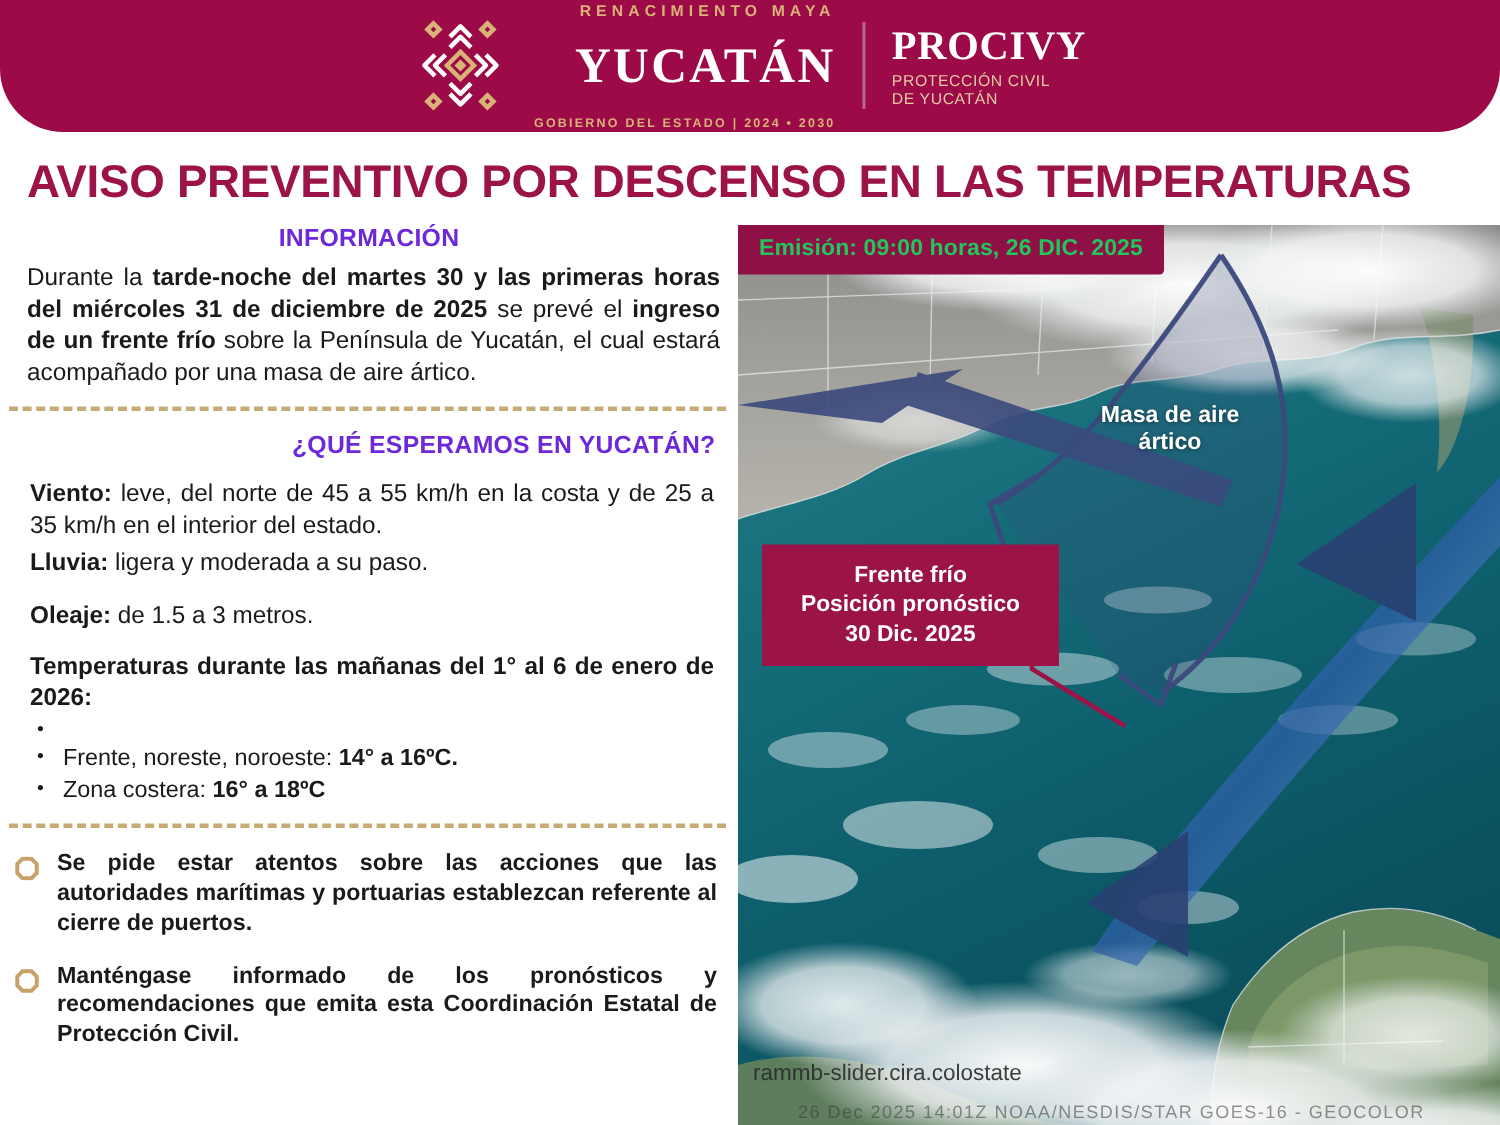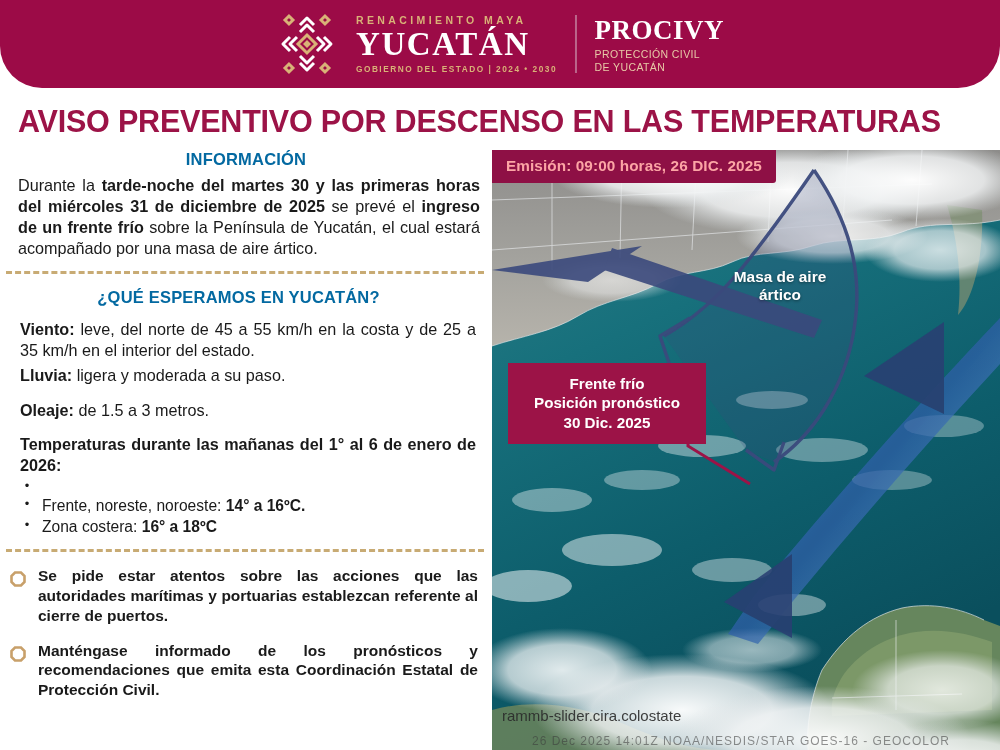--- a/index.html
+++ b/index.html
@@ -17,21 +17,21 @@
     border-bottom-left-radius:42px;
     border-bottom-right-radius:42px;
     overflow:hidden;
   }
   .header-inner{
     position:absolute;left:50%;top:50%;transform:translate(-50%,-50%);
     display:flex;align-items:center;gap:18px;
   }
   .maya-glyph{width:62px;height:62px;position:relative;flex:0 0 auto;}
   .maya-glyph svg{display:block;}
-  .yuc-block{display:flex;flex-direction:column;align-items:flex-start;line-height:1;}
+  .yuc-block{display:flex;flex-direction:column;align-items:flex-end;line-height:1;gap:12px;}
   .yuc-top{
     color:#d9b277;font-size:10.5px;letter-spacing:3.4px;font-weight:bold;
     margin-bottom:3px;
   }
   .yuc-main{
     color:#ffffff;font-size:33px;font-weight:bold;letter-spacing:1.6px;
     font-family:"Liberation Serif", serif;
   }
   .yuc-bot{
     color:#d9b277;font-size:8.3px;letter-spacing:1.5px;font-weight:bold;margin-top:4px;
@@ -48,21 +48,21 @@
   
   .main-title{
     position:absolute;left:18px;top:104px;width:970px;
     color:#9c1347;font-size:30.5px;font-weight:bold;letter-spacing:-0.2px;
     white-space:nowrap;
   }
 
   
   .left-col{position:absolute;left:0;top:150px;width:492px;height:600px;}
   .sec-head{
-    text-align:center;color:#0369a1;font-size:16.5px;font-weight:bold;
+    text-align:center;color:#6d28d9;font-size:16.5px;font-weight:bold;
     letter-spacing:.2px;
   }
   .para{
     font-size:16.2px;line-height:1.30;text-align:justify;
     color:#1a1a1a;
   }
   .para b{font-weight:bold;}
   .dashed{
     border:0;border-top:3px dashed #c8ab74;margin:0;
   }
@@ -87,21 +87,21 @@
   }
 
   
   .map{
     position:absolute;left:492px;top:150px;width:508px;height:600px;
     overflow:hidden;background:#0d5d6b;
   }
   .sat{position:absolute;inset:0;}
   .badge-emision{
     position:absolute;left:0;top:0;z-index:30;
-    background:#8e1045;color:#fca5a5;font-size:15.3px;font-weight:bold;
+    background:#8e1045;color:#22c55e;font-size:15.3px;font-weight:bold;
     padding:7px 14px 8px 14px;letter-spacing:.1px;
     border-bottom-right-radius:3px;
   }
   .badge-frente{
     position:absolute;left:16px;top:213px;z-index:30;
     background:#9c1347;color:#fff;text-align:center;
     font-size:15.2px;font-weight:bold;line-height:1.28;
     padding:11px 26px 12px 26px;
   }
   .lbl-masa{
@@ -170,21 +170,21 @@
 <div class="main-title">AVISO PREVENTIVO POR DESCENSO EN LAS TEMPERATURAS</div>
 
 <div class="left-col">
 
   <div class="sec-head" style="margin:0 0 6px 0;">INFORMACIÓN</div>
 
   <div class="para" style="margin:0 12px 0 18px;">Durante la <b>tarde-noche del martes 30 y las primeras horas del miércoles 31 de diciembre de 2025</b> se prevé el <b>ingreso de un frente frío</b> sobre la Península de Yucatán, el cual estará acompañado por una masa de aire ártico.</div>
 
   <hr class="dashed" style="margin:12px 8px 0 6px;">
 
-  <div class="sec-head" style="margin:14px 15px 12px 0;">¿QUÉ ESPERAMOS EN YUCATÁN?</div>
+  <div class="sec-head" style="margin:14px 15px 12px 0;text-align:right;">¿QUÉ ESPERAMOS EN YUCATÁN?</div>
 
   <div style="margin:0 16px 0 20px;">
     <div class="kv" style="margin-bottom:4px;">
       <b>Viento:</b><span> leve, del norte de 45 a 55 km/h en la costa y de 25 a 35 km/h en el interior del estado.</span>
     </div>
     <div class="kv" style="margin-bottom:14px;">
       <b>Lluvia:</b><span> ligera y moderada a su paso.</span>
     </div>
     <div class="kv" style="margin-bottom:12px;">
       <b>Oleaje:</b><span> de 1.5 a 3 metros.</span>

